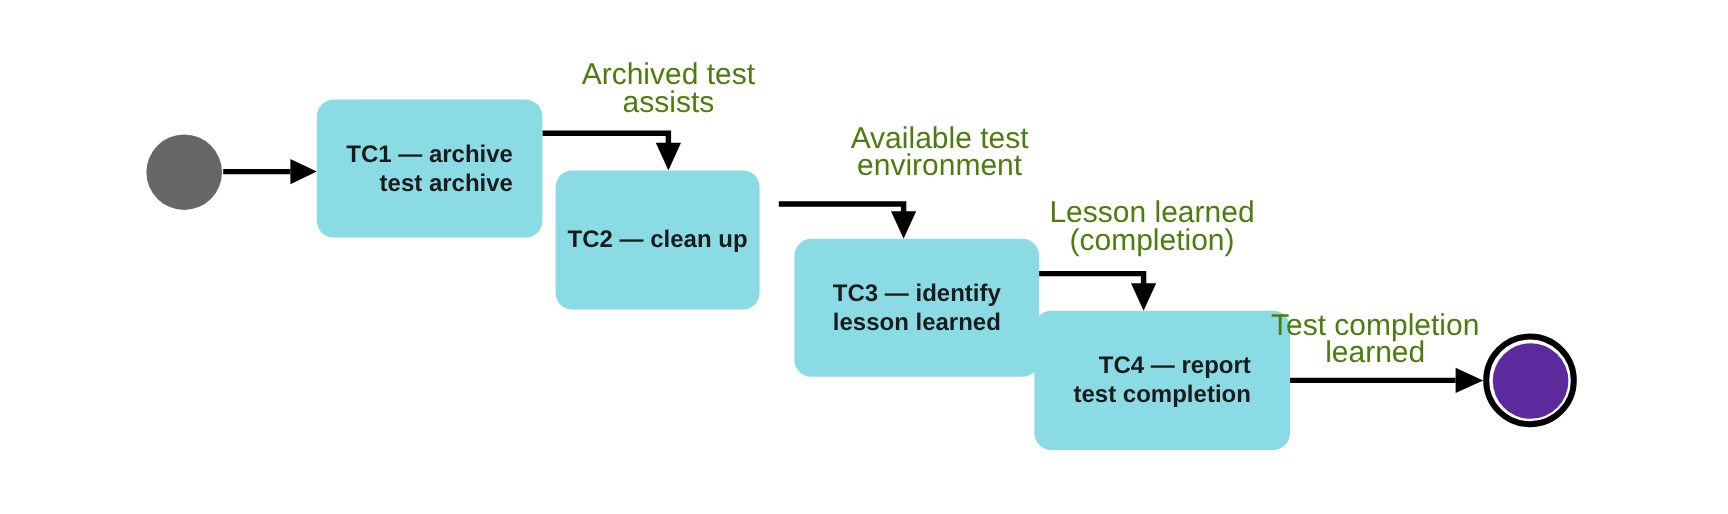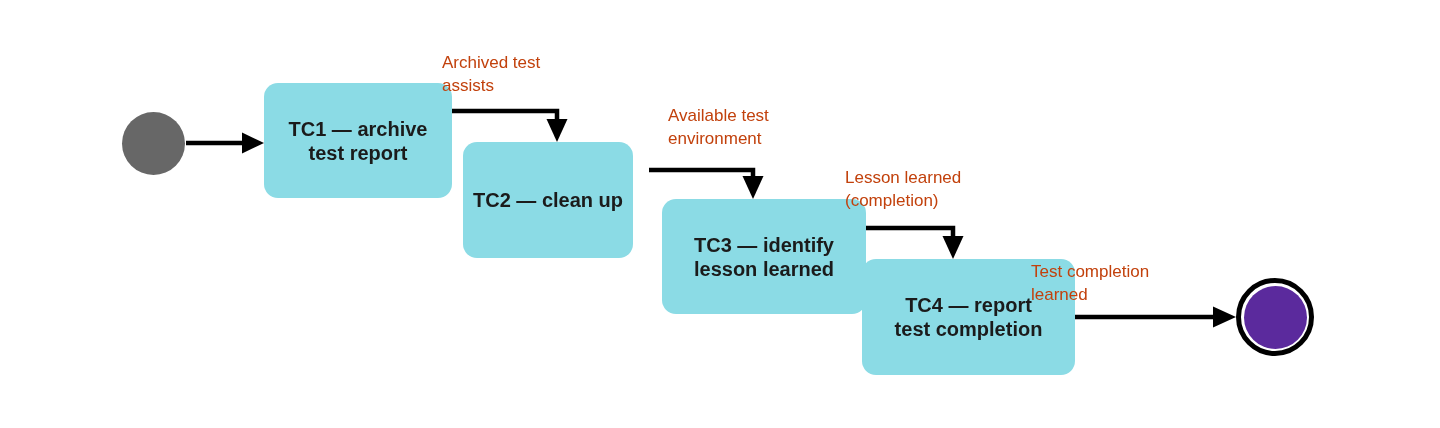--- a/index.html
+++ b/index.html
@@ -34,21 +34,21 @@
     border-radius: 50%;
     background: var(--start-fill, #676767);
   }
   .task-node {
     position: absolute;
     background: var(--box-fill, #8bdbe5);
     border-radius: 14px;
     display: flex;
     align-items: center;
     justify-content: center;
-    text-align: center;
+    text-align: right;
     font-weight: 700;
     font-size: 20px;
     line-height: 24px;
     color: #1b1b1b;
   }
   .task-node .line { display: block; }
   .node-tc1 { left: 264px; top:  83px; width: 188px; height: 115px; }
   .node-tc2 { left: 463px; top: 142px; width: 170px; height: 116px; }
   .node-tc3 { left: 662px; top: 199px; width: 204px; height: 115px; }
   .node-tc4 { left: 862px; top: 259px; width: 213px; height: 116px; }
@@ -68,24 +68,25 @@
   .end-node-inner {
     width: 63px; height: 63px;
     border-radius: 50%;
     background: var(--end-fill, #5b2a9d);
   }
 
   
   .edge-label {
     position: absolute;
     width: 230px;
-    font-size: 17px;
+    text-align: center;
+    font-size: 25px;
     line-height: 23px;
     font-weight: 400;
-    color: #c2410c;
+    color: #4d7c0f;
   }
   .edge-label .line { display: block; }
   .label-1 { left: 442px;  top: 51px;  }
   .label-2 { left: 668px;  top: 104px; }
   .label-3 { left: 845px;  top: 166px; }
   .label-4 { left: 1031px; top: 260px; }
 </style>
 </head>
 <body>
 
@@ -107,21 +108,21 @@
 
     <path class="connector" d="M1047,317 L1213,317"></path>
     <polygon class="arrowhead" points="1213,306.5 1213,327.5 1236,317"></polygon>
   </svg>
 
   <div class="start-node"></div>
 
   <div class="task-node node-tc1">
     <div>
       <span class="line">TC1 — archive</span>
-      <span class="line">test report</span>
+      <span class="line">test archive</span>
     </div>
   </div>
   <div class="task-node node-tc2">
     <div>
       <span class="line">TC2 — clean up</span>
     </div>
   </div>
   <div class="task-node node-tc3">
     <div>
       <span class="line">TC3 — identify</span>

